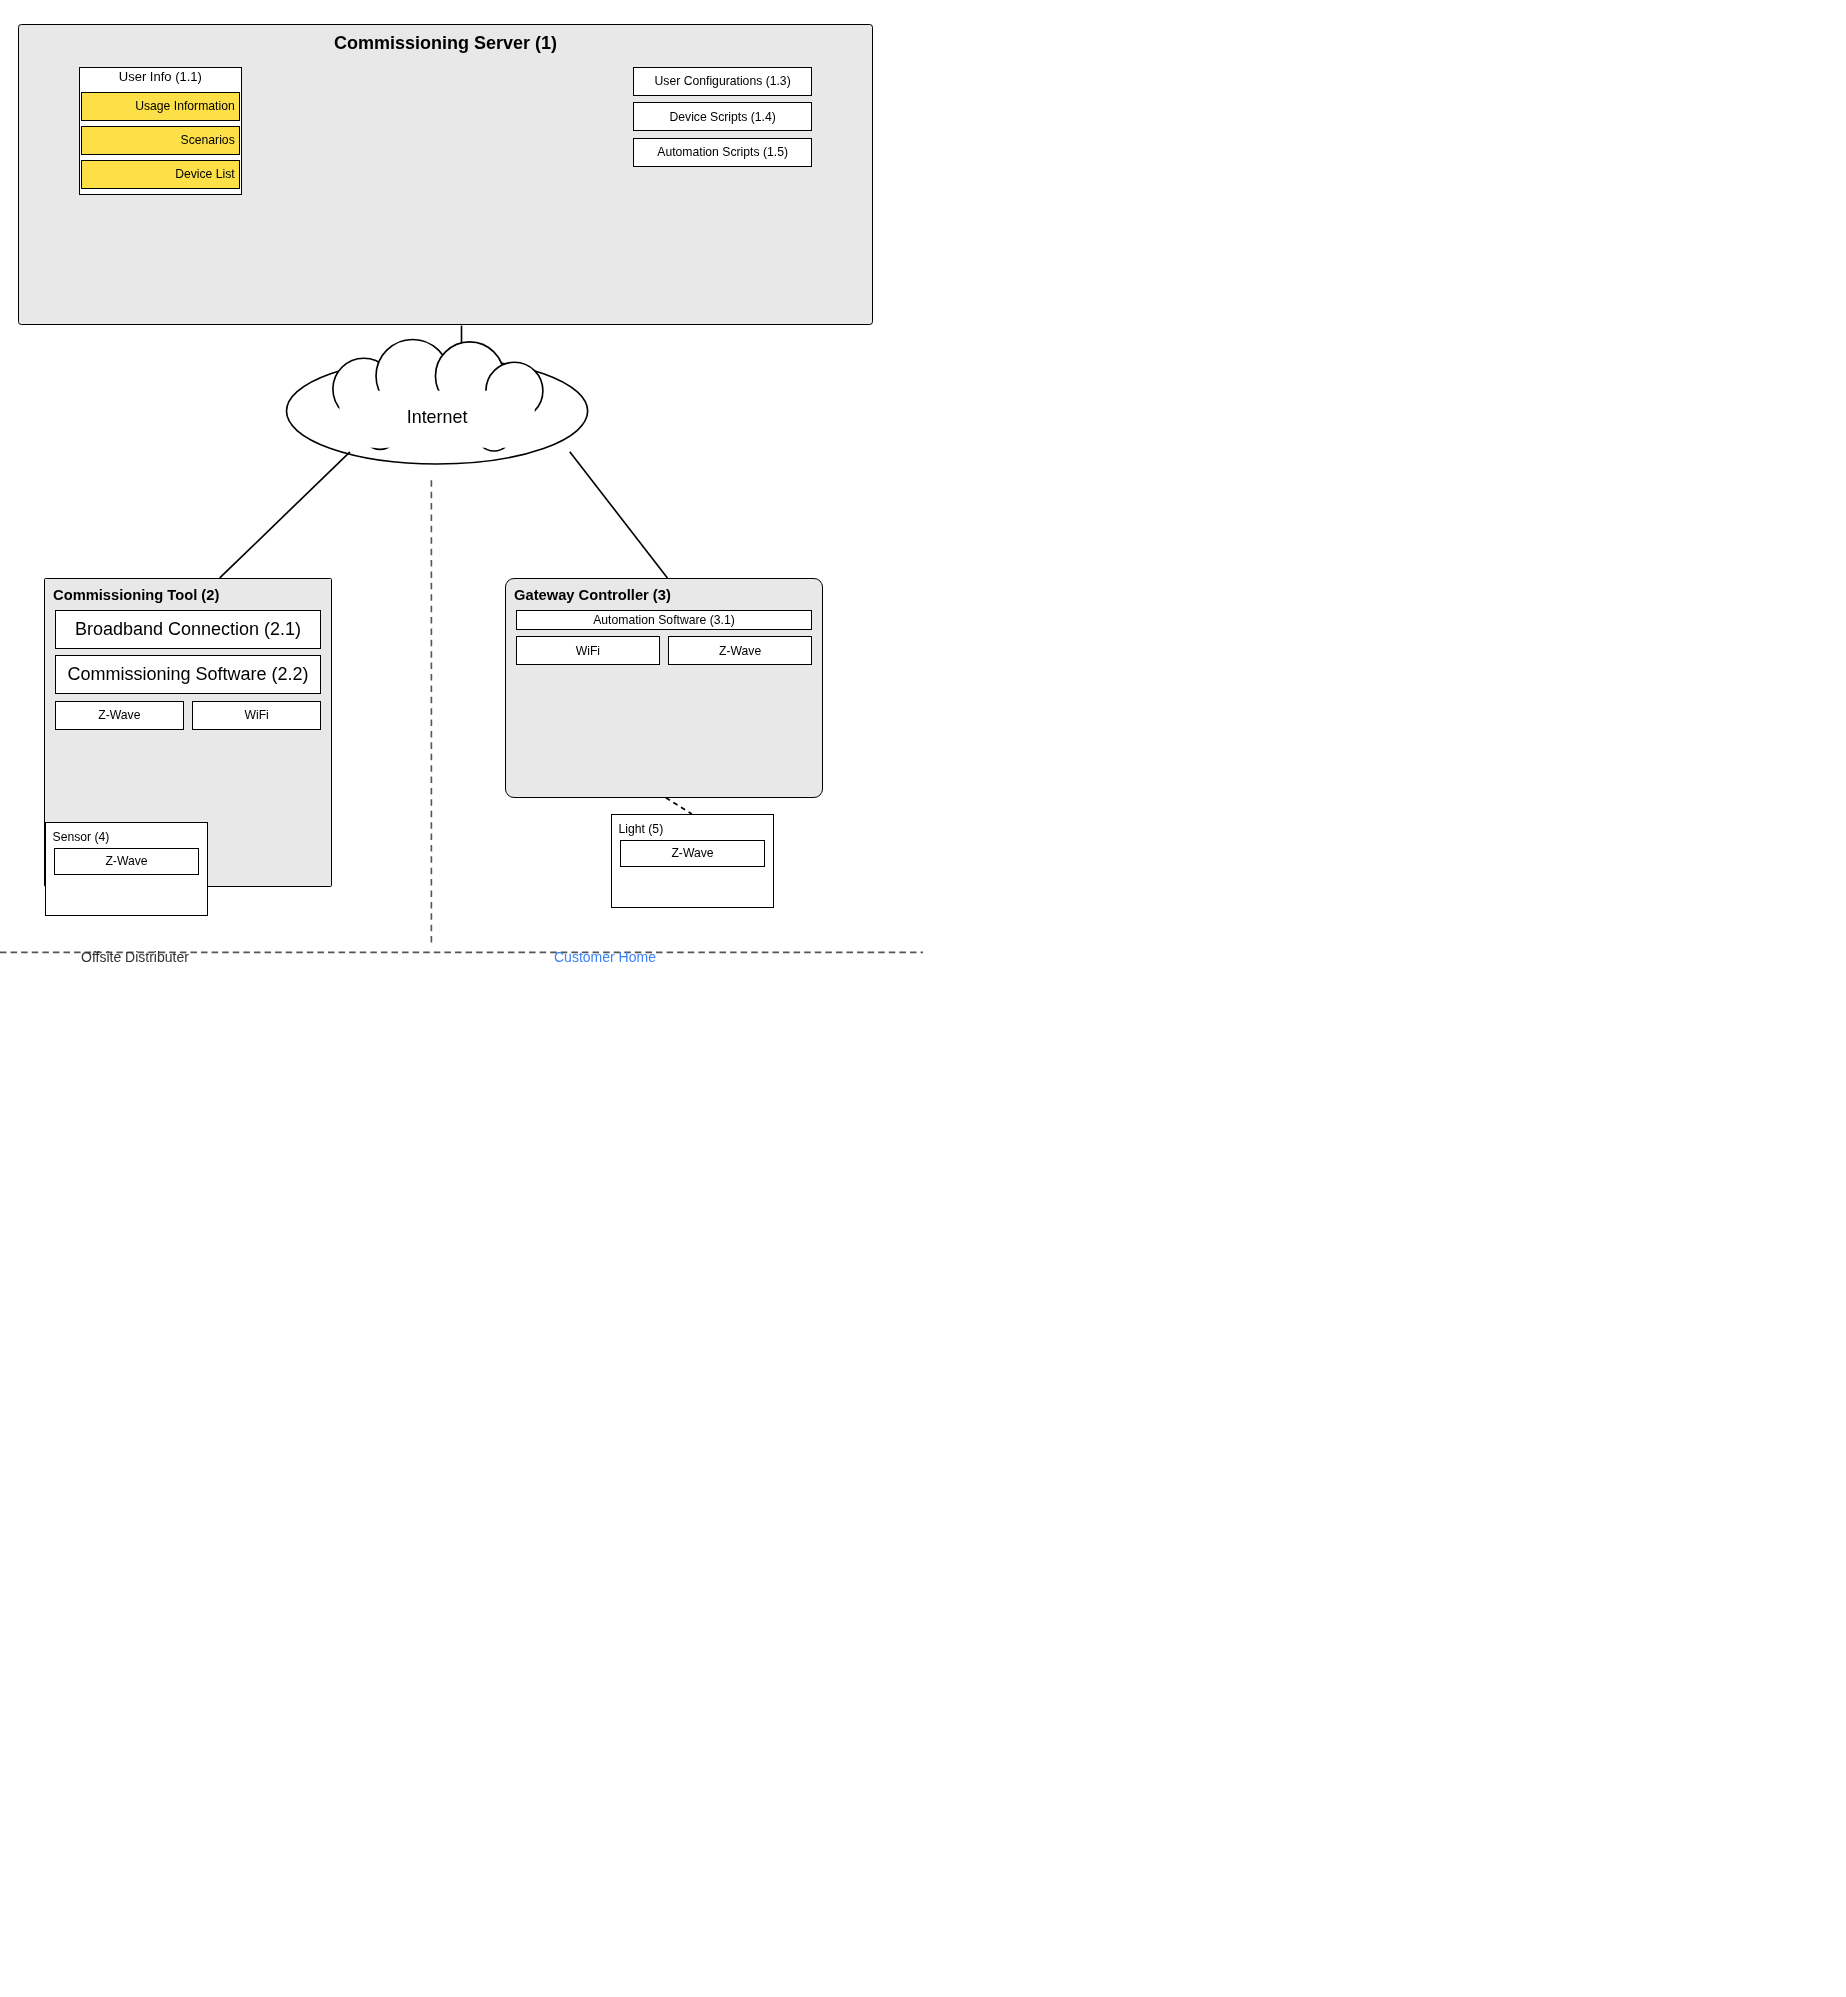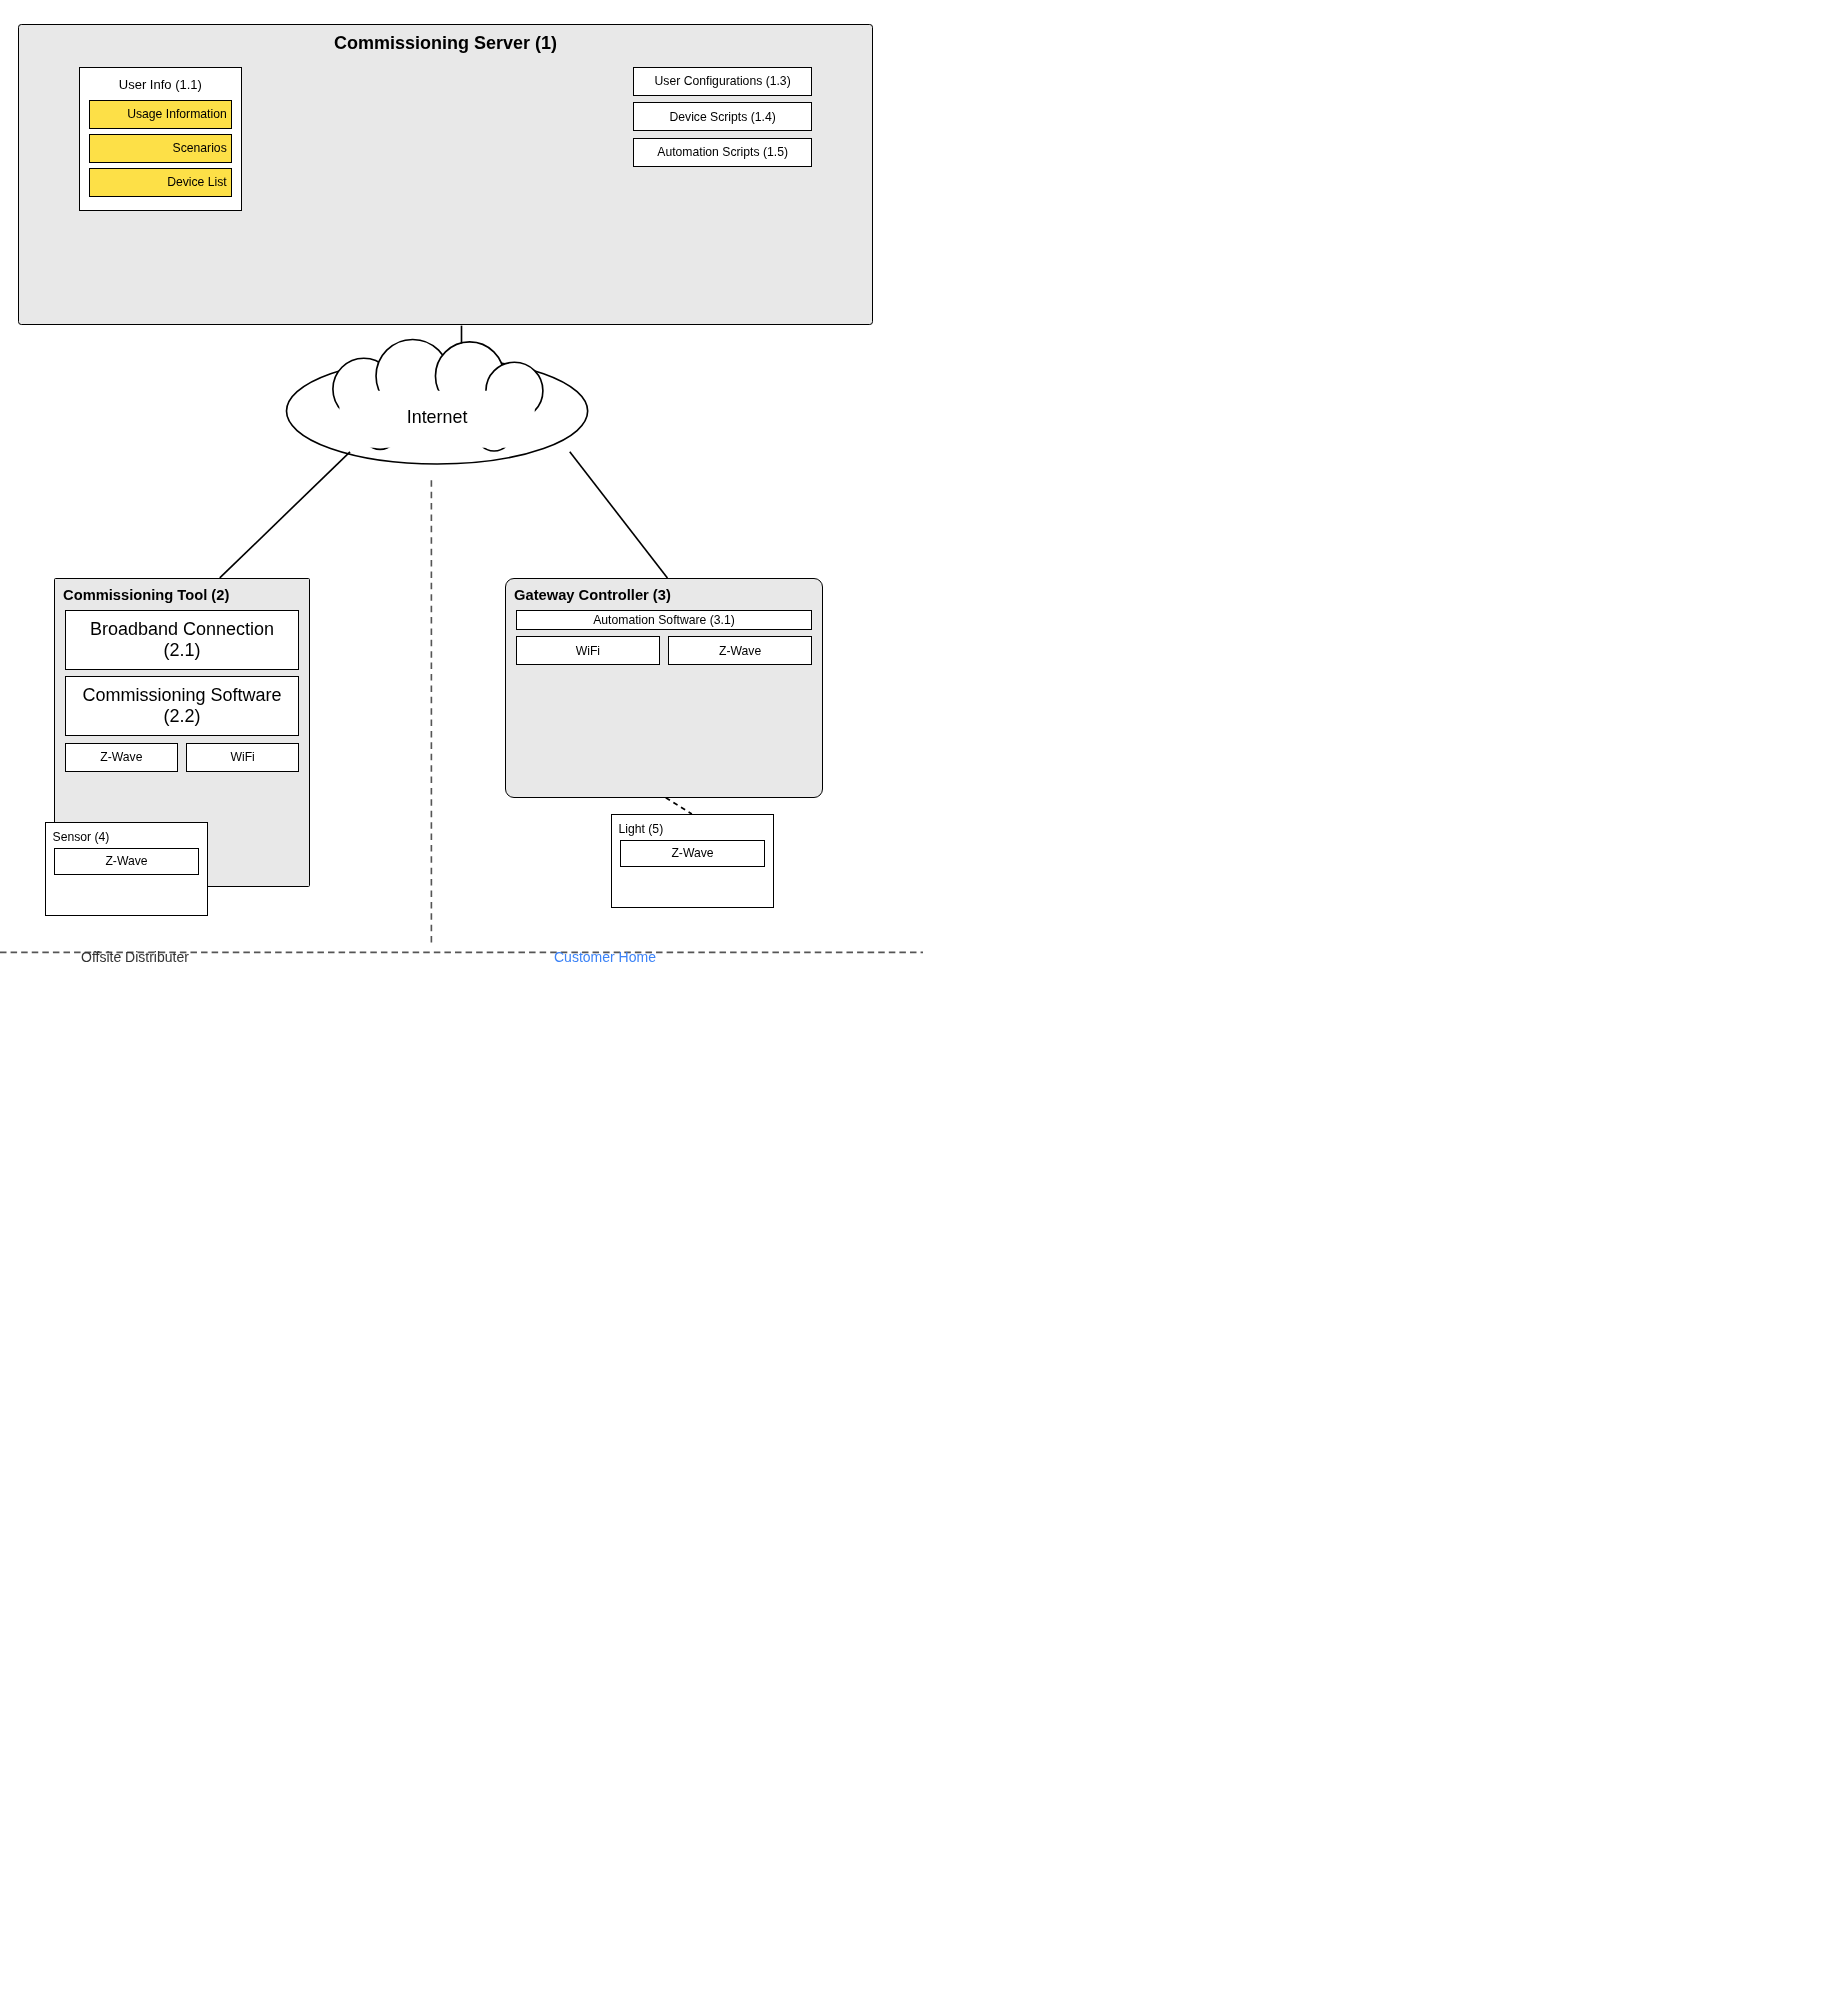--- a/index.html
+++ b/index.html
@@ -46,21 +46,21 @@
       align-items: flex-start;
       padding: 0 16.3px;
       height: calc(100% - 45px);
     }
 
     
     .user-info-box {
       width: 163px;
       border: 1.6px solid #000;
       background: #fff;
-      padding: 9px;
+      padding: 1px;
       position: relative;
     }
 
     .user-info-title {
       font-size: 13px;
       margin-bottom: 8.1px;
       text-align: center;
     }
 
     .inner-item {
@@ -118,22 +118,22 @@
       background: #fff;
       padding: 6.5px;
       text-align: center;
       font-size: 12.2px;
     }
 
     
     .tool-box {
       position: absolute;
       top: 578px;
-      left: 54px;
-      width: 256px;
+      left: 44px;
+      width: 288px;
       height: 309px;
       border: 1.6px solid #000;
       background: #e8e8e8;
       border-radius: 1.6px;
     }
 
     .tool-title {
       font-weight: bold;
       font-size: 14.7px;
       margin: 8.1px 8.1px 6.5px 8.1px;

